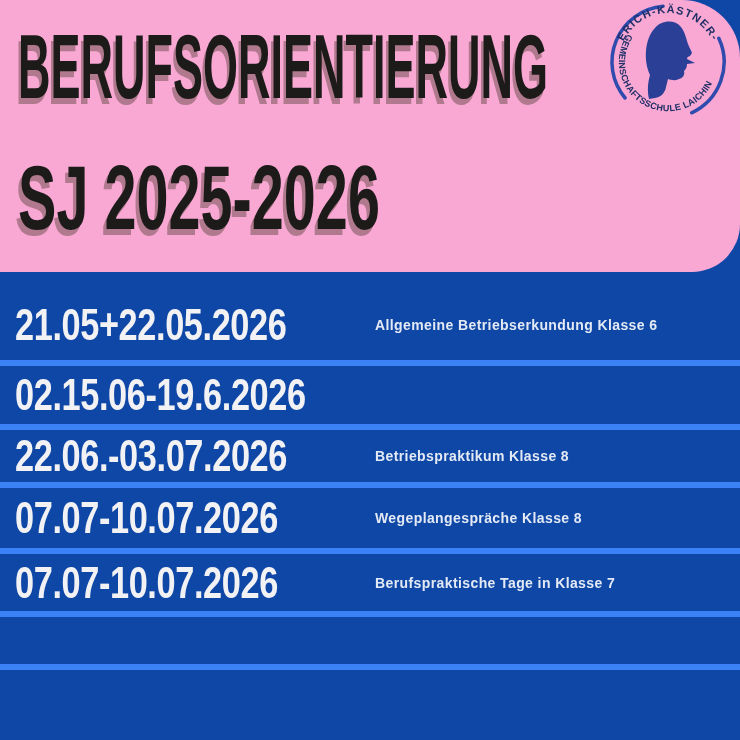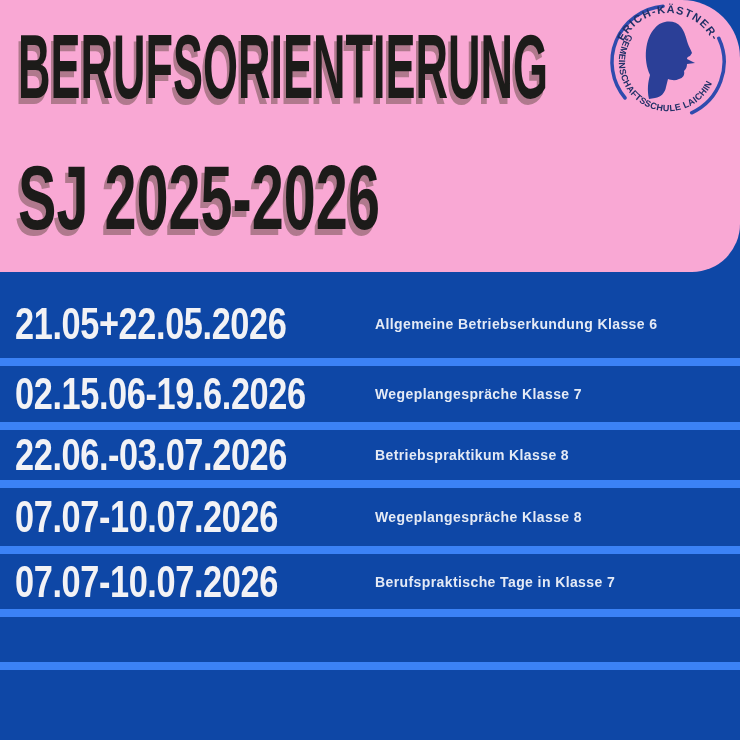--- a/index.html
+++ b/index.html
@@ -21,21 +21,21 @@
     letter-spacing:0;
   }
   .title-1{top:22px;transform:scaleX(0.50);}
   .title-2{top:153px;transform:scaleX(0.64);}
   .logo{position:absolute;left:606px;top:0;width:124px;height:124px;}
 
   .schedule{position:absolute;top:272px;left:0;width:740px;}
   .row{
     box-sizing:border-box;display:flex;align-items:center;
     padding-left:15px;width:740px;
-    border-bottom:8px solid #3b82f6;
+    border-bottom:6px solid #3b82f6;
   }
   .r1{height:94px;padding-top:18px;}
   .r2{height:64px;}
   .r3{height:58px;}
   .r4{height:66px;}
   .r5{height:63px;}
   .r6{height:53px;}
   .r7{height:70px;border-bottom:none;}
   .date{flex:0 0 360px;width:360px;}
   .date span{
@@ -69,21 +69,20 @@
   <path fill="#2B3F97" d="M49,28 C55,20 69,19 75,27 C79,32 80,38 82,44 C83,47 85,50 86,53 L84,56 C82,57 81,57 81,59 L89,63 L81,64 C81,67 80,69 78,71 C79,75 77,78 73,79 C69,81 65,80 62,79 L60,87 C59,93 55,97 49,98 L43,99 C41,90 42,82 44,75 C37,60 39,38 49,28 Z"></path>
 </svg>
 
 <div class="schedule">
   <div class="row r1">
     <div class="date"><span>21.05+22.05.2026</span></div>
     <div class="event">Allgemeine Betriebserkundung Klasse 6</div>
   </div>
   <div class="row r2">
     <div class="date"><span>02.15.06-19.6.2026</span></div>
-    <div class="event">Wegeplangespräche Klasse 7</div>
   </div>
   <div class="row r3">
     <div class="date"><span>22.06.-03.07.2026</span></div>
     <div class="event">Betriebspraktikum Klasse 8</div>
   </div>
   <div class="row r4">
     <div class="date"><span>07.07-10.07.2026</span></div>
     <div class="event">Wegeplangespräche Klasse 8</div>
   </div>
   <div class="row r5">

